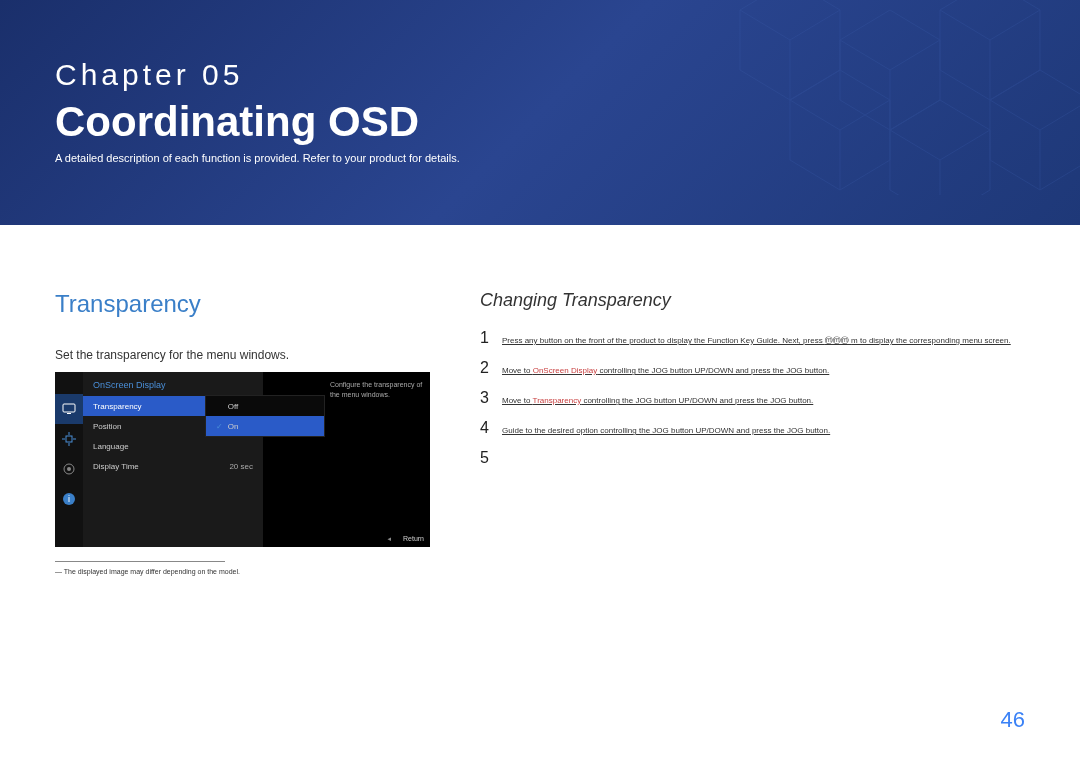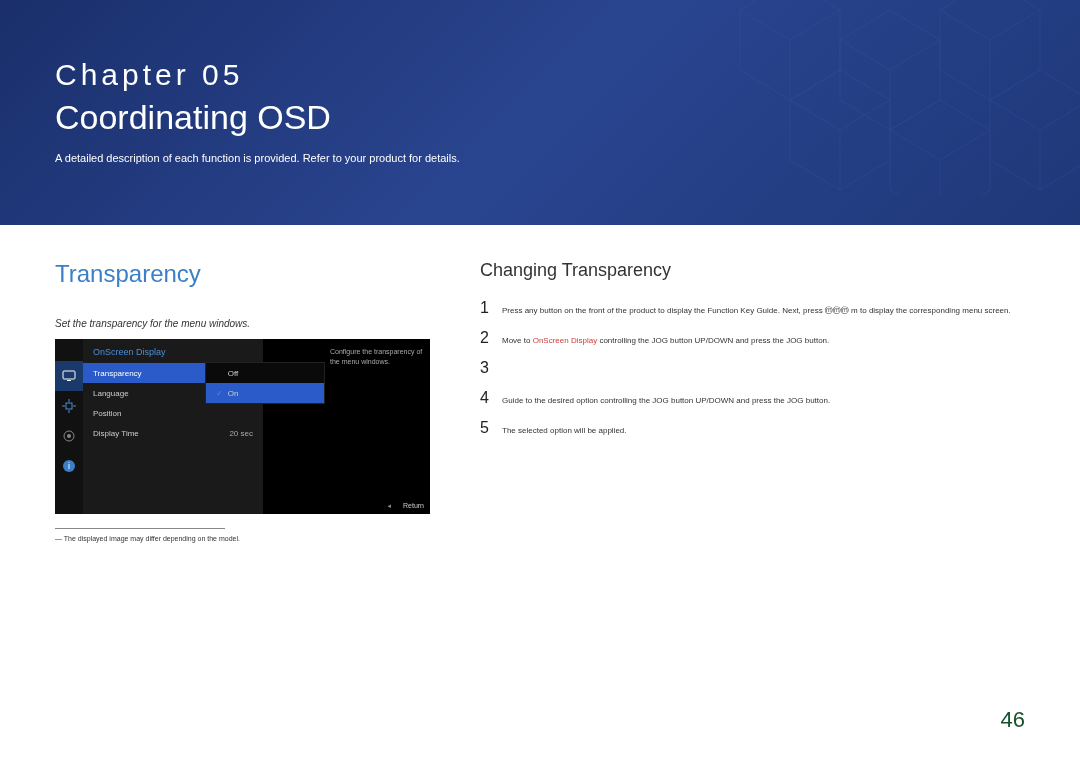--- a/index.html
+++ b/index.html
@@ -29,53 +29,55 @@
     color: #fff;
     font-size: 30px;
     font-weight: 300;
     position: absolute;
     left: 55px;
     top: 58px;
     letter-spacing: 4px;
   }
   .chapter-title {
     color: #fff;
-    font-size: 34px;
-    font-weight: 400;
+    font-size: 42px;
+    font-weight: 700;
     position: absolute;
     left: 55px;
     top: 98px;
   }
   .header-sub {
     color: #fff;
     font-size: 11px;
     position: absolute;
     left: 55px;
     top: 152px;
   }
   .content {
     padding: 35px 55px 0 55px;
     display: flex;
     gap: 45px;
+    margin-top: 30px;
   }
   .left-col { width: 380px; }
   .right-col { flex: 1; }
   .section-title {
     color: #3a7fc8;
     font-size: 24px;
     font-weight: 400;
     margin-bottom: 30px;
   }
   .section-title-2 {
     color: #333;
     font-size: 18px;
     font-weight: 400;
     margin-bottom: 18px;
-  }
-  .desc { font-size: 10px; color: #333; margin-bottom: 10px; font-style: italic; }
+    font-style: italic;
+  }
+  .desc { font-size: 12px; color: #333; margin-bottom: 10px; }
   .osd-screen {
     background: #000;
     width: 375px;
     height: 175px;
     position: relative;
     font-size: 9px;
     color: #ccc;
   }
   .osd-sidebar {
     position: absolute;
@@ -156,30 +158,30 @@
   .footnote-rule {
     border: none;
     border-top: 1px solid #888;
     width: 170px;
     margin-top: 14px;
   }
   .footnote { font-size: 7px; color: #333; margin-top: 6px; }
   .steps { list-style: none; }
   .step { display: flex; margin-bottom: 12px; font-size: 10px; align-items: baseline; }
   .step-num { width: 22px; font-size: 16px; color: #222; }
-  .step-txt { flex: 1; color: #333; font-size: 8px; line-height: 1.4; }
+  .step-txt { flex: 1; color: #333; font-size: 8px; line-height: 1.4; text-decoration: underline; }
   .hl { color: #c84040; }
   .bullet { margin-left: 30px; font-size: 8px; color: #333; margin-bottom: 12px; }
   .bullet .dot { display: inline-block; width: 10px; }
   .page-num {
     position: absolute;
     bottom: 30px;
     right: 55px;
     font-size: 22px;
-    color: #14532d;
+    color: #3b82f6;
   }
   .iconbox { width:14px; height:14px; }
 </style>
 </head>
 <body>
 
 <div class="header">
   <svg class="cube-pattern" viewBox="0 0 400 195">
     <g fill="none" stroke="#3a5ba8" stroke-width="1" opacity="0.7">
       <path d="M60 10 l50 -30 l50 30 l-50 30 z M60 10 v60 l50 30 v-60 M160 10 v60 l-50 30"></path>
@@ -228,25 +230,25 @@
             </svg>
         </div>
       </div>
       <div class="osd-main">
         <div class="osd-header">OnScreen Display</div>
         <div class="osd-row selected">
           <span class="label">Transparency</span>
           <span class="val" style="color:#fff">On</span>
         </div>
         <div class="osd-row">
+          <span class="label">Position</span>
+          <span class="val"></span>
+        </div>
+        <div class="osd-row">
           <span class="label">Language</span>
-          <span class="val"></span>
-        </div>
-        <div class="osd-row">
-          <span class="label">Position</span>
           <span class="val"></span>
         </div>
         <div class="osd-row">
           <span class="label">Display Time</span>
           <span class="val">20 sec</span>
         </div>
       </div>
       <div class="osd-submenu">
         <div class="osd-subrow">
           <span class="check" style="visibility:hidden">✓</span>
@@ -275,28 +277,30 @@
         </span>
       </li>
       <li class="step">
         <span class="step-num">2</span>
         <span class="step-txt">
           <span>Move to </span><span class="hl">OnScreen Display</span><span> controlling the JOG button UP/DOWN and press the JOG button.</span>
         </span>
       </li>
       <li class="step">
         <span class="step-num">3</span>
+        <span class="step-txt">
+          <span>Move to </span><span class="hl">Transparency</span><span> controlling the JOG button UP/DOWN and press the JOG button.</span>
+        </span>
       </li>
     </ol>
     <ol class="steps">
       <li class="step">
         <span class="step-num">4</span>
         <span class="step-txt">Guide to the desired option controlling the JOG button UP/DOWN and press the JOG button.</span>
       </li>
       <li class="step">
         <span class="step-num">5</span>
-        <span class="step-txt">The selected option will be applied.</span>
       </li>
     </ol>
   </div>
 </div>
 
 <div class="page-num">46</div>
 
 </body></html>

